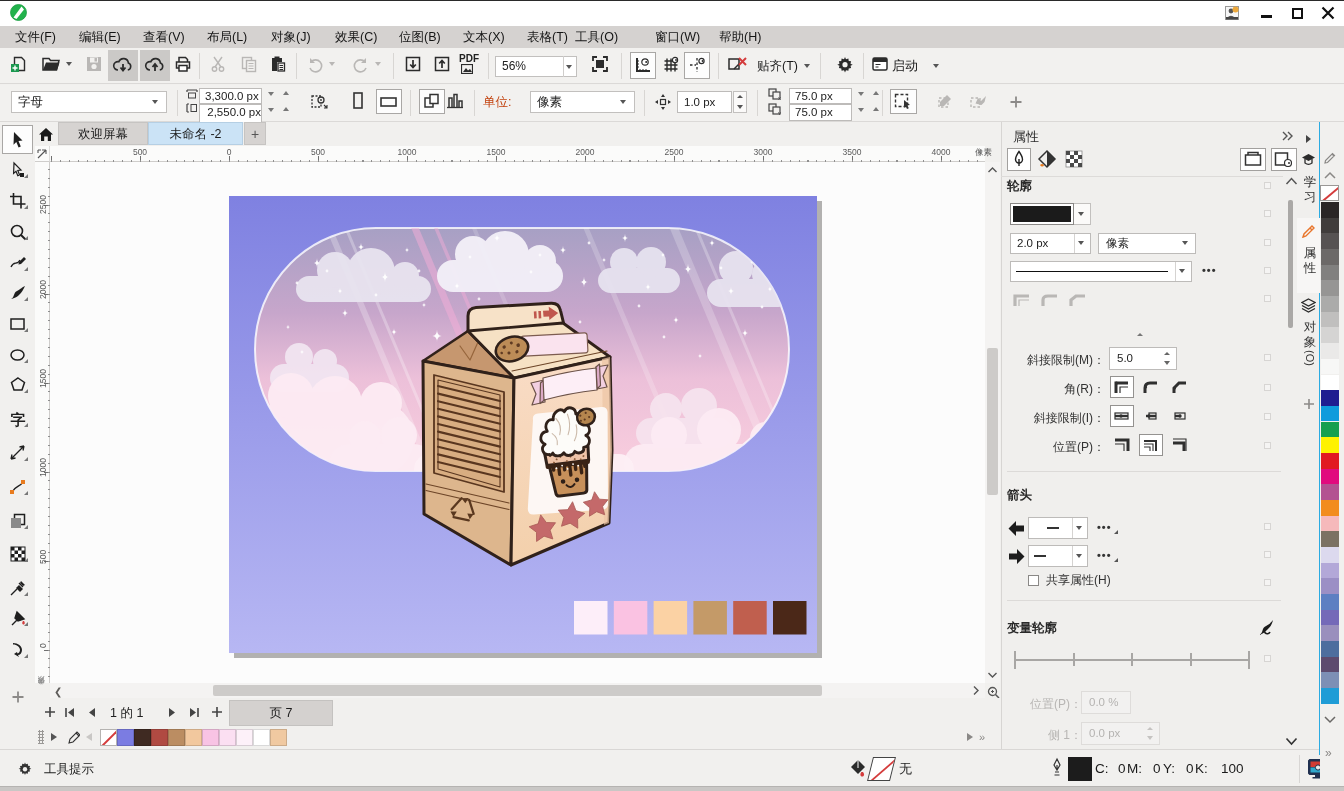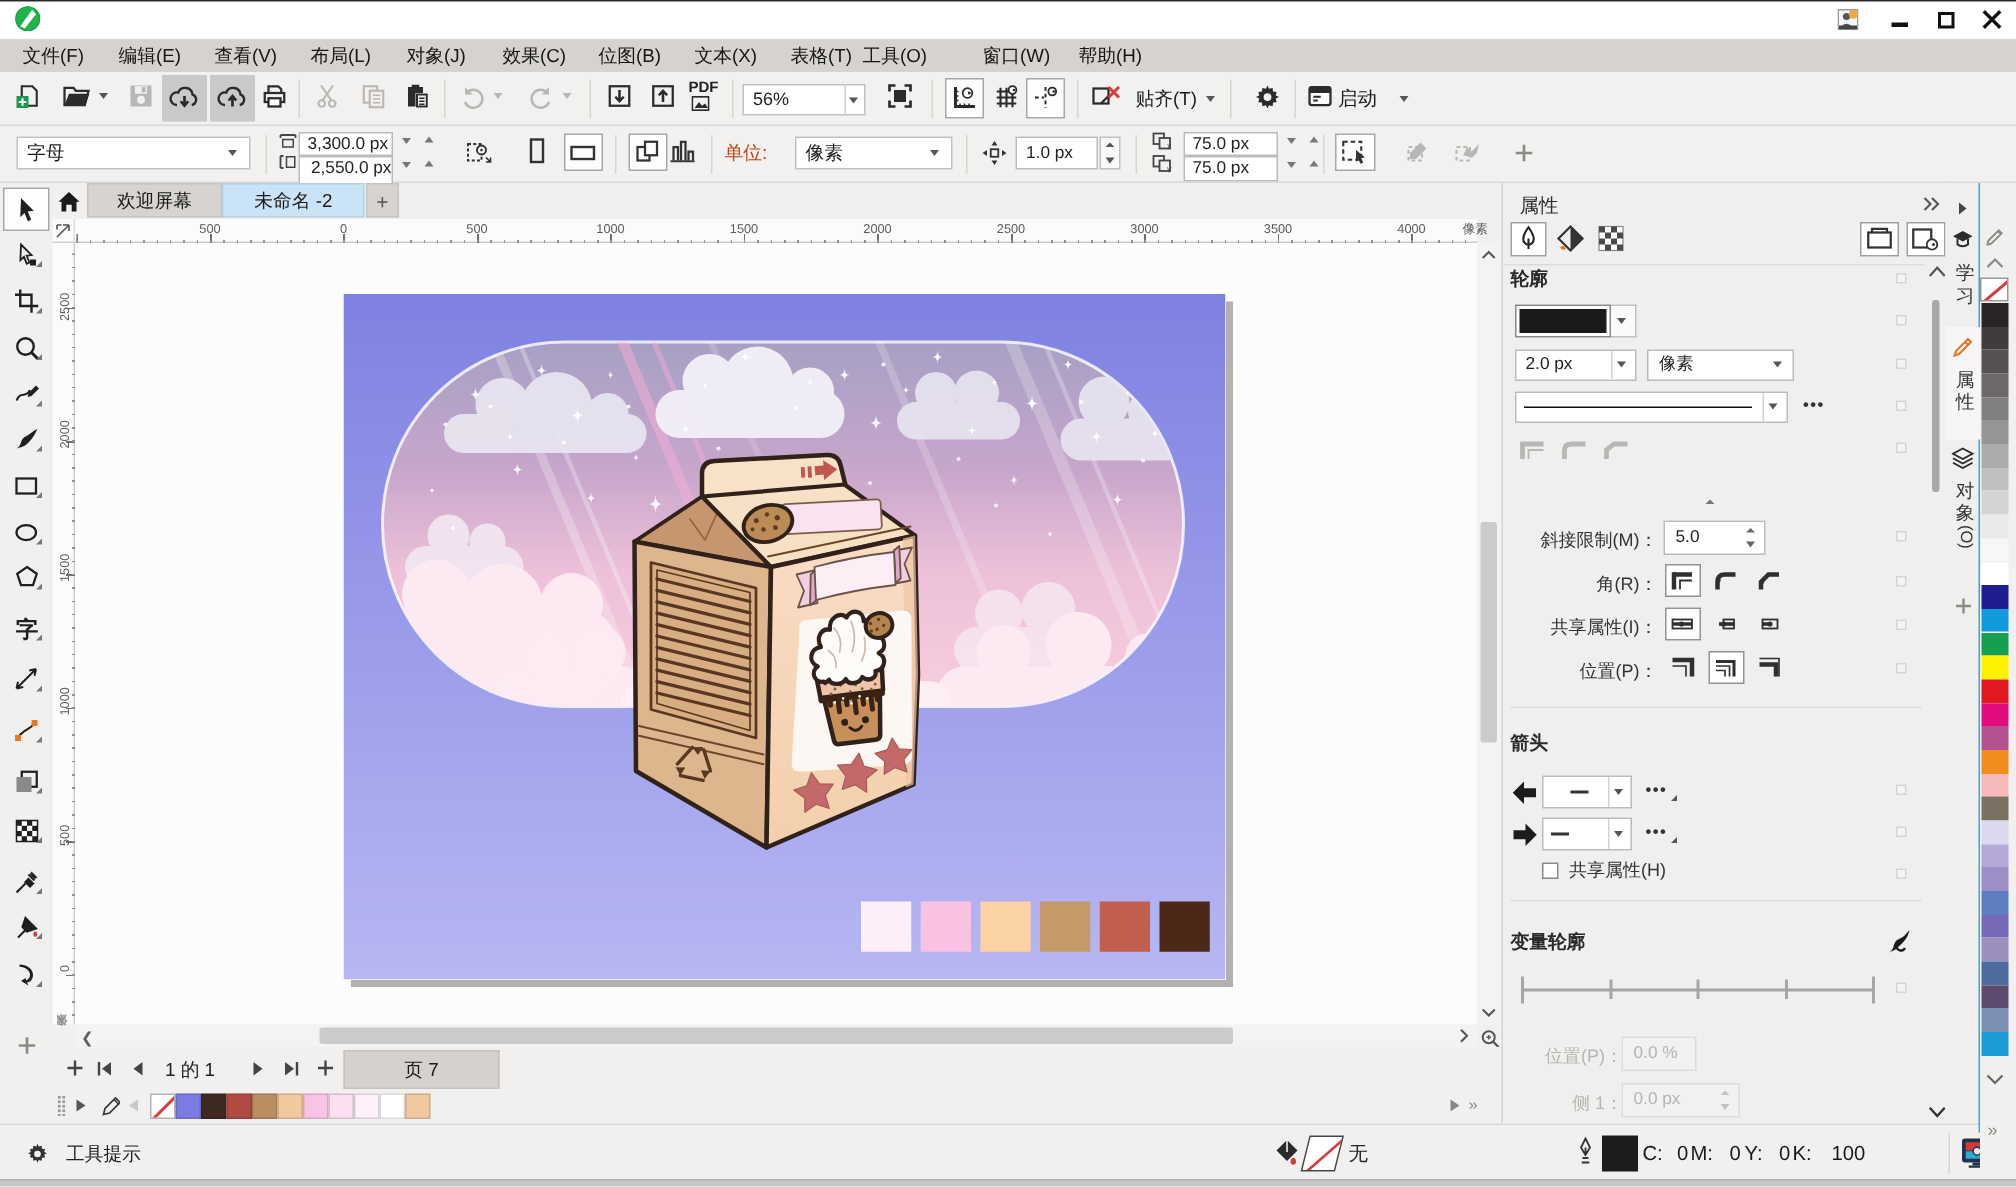--- a/index.html
+++ b/index.html
@@ -825,21 +825,21 @@
       <circle cx="3.5" cy="4" r="1.6" fill="#2f2f2f"></circle>
     </svg>
 <svg class="abs" style="left:1142px;top:379px;" width="18" height="16" viewBox="0 0 18 16">
       <path d="M3 14 V9 Q3 4 8 4 H15" fill="none" stroke="#2f2f2f" stroke-width="3"></path>
       <circle cx="3.5" cy="8" r="1.6" fill="#2f2f2f"></circle>
     </svg>
 <svg class="abs" style="left:1171px;top:379px;" width="18" height="16" viewBox="0 0 18 16">
       <path d="M3 14 V9 L8 4 H15" fill="none" stroke="#2f2f2f" stroke-width="3"></path>
       <circle cx="3.5" cy="9" r="1.6" fill="#2f2f2f"></circle>
     </svg>
-<div class="dlabel" style="left:1000px;top:410px;width:105px;">共享属性(I)：</div>
+<div class="dlabel" style="left:1000px;top:410px;width:105px;">斜接限制(I)：</div>
 <div class="dbtn sel" style="left:1110px;top:405px;"></div>
 <svg class="abs" style="left:1113px;top:408px;" width="18" height="16" viewBox="0 0 18 16">
       <rect x="2" y="5" width="13" height="6" fill="none" stroke="#2f2f2f" stroke-width="1.2"></rect>
       <path d="M2 8 H15" stroke="#2f2f2f" stroke-width="2.4"></path>
       <circle cx="8" cy="8" r="1.7" fill="#2f2f2f"></circle>
     </svg>
 <svg class="abs" style="left:1142px;top:408px;" width="18" height="16" viewBox="0 0 18 16">
       <path d="M4 8 H14" stroke="#2f2f2f" stroke-width="2.4"></path>
       <rect x="7" y="5" width="7" height="6" fill="none" stroke="#2f2f2f" stroke-width="1.2"></rect>
       <circle cx="7" cy="8" r="1.7" fill="#2f2f2f"></circle>

